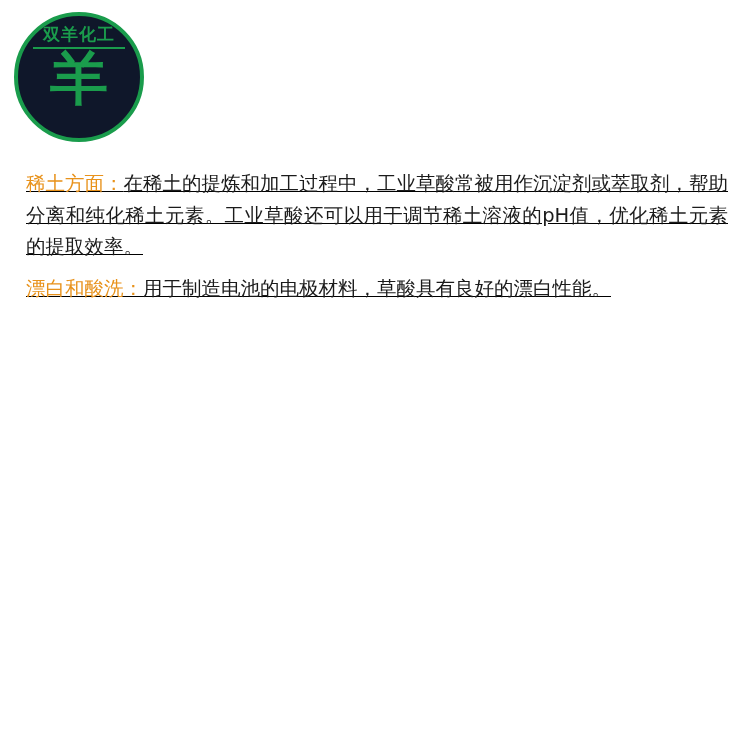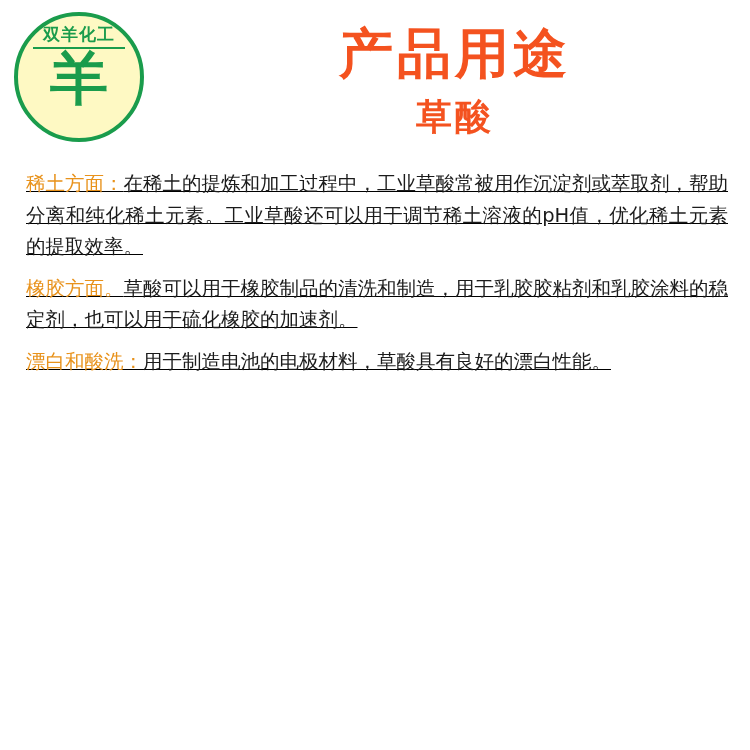--- a/index.html
+++ b/index.html
@@ -25,21 +25,21 @@
     height: 160px;
   }
   .logo {
     position: absolute;
     left: 14px;
     top: 12px;
     width: 130px;
     height: 130px;
     border: 4px solid #1a9c4c;
     border-radius: 50%;
-    background: #fef9c3;
+    background: #0f172a;
     display: flex;
     flex-direction: column;
     align-items: center;
     justify-content: flex-start;
     overflow: hidden;
   }
   .logo-top {
     margin-top: 10px;
     font-size: 17px;
     font-weight: bold;
@@ -113,37 +113,30 @@
 <div class="page">
 
   <div class="header">
 
     <div class="logo">
       <div class="logo-top">双羊化工</div>
       <div class="logo-rule"></div>
       <div class="logo-mark">羊</div>
     </div>
 
-    <div class="title-block">
-      <div class="main-title">产品用途</div>
-      <div class="sub-title">草酸</div>
-    </div>
 
   </div>
 
   <div class="content">
 
     <p class="para sp-1">
       <span class="lead">稀土方面：</span><span>在稀土的提炼和加工过程中，工业草酸常被用作沉淀剂或萃取剂，帮助分离和纯化稀土元素。工业草酸还可以用于调节稀土溶液的pH值，优化稀土元素的提取效率。</span>
     </p>
 
 
-    <p class="para sp-1">
-      <span class="lead">橡胶方面。</span><span>草酸可以用于橡胶制品的清洗和制造，用于乳胶胶粘剂和乳胶涂料的稳定剂，也可以用于硫化橡胶的加速剂。</span>
-    </p>
 
 
 
     <p class="para sp-1">
       <span class="lead">漂白和酸洗：</span><span>用于制造电池的电极材料，草酸具有良好的漂白性能。</span>
     </p>
 
 
   </div>
 

